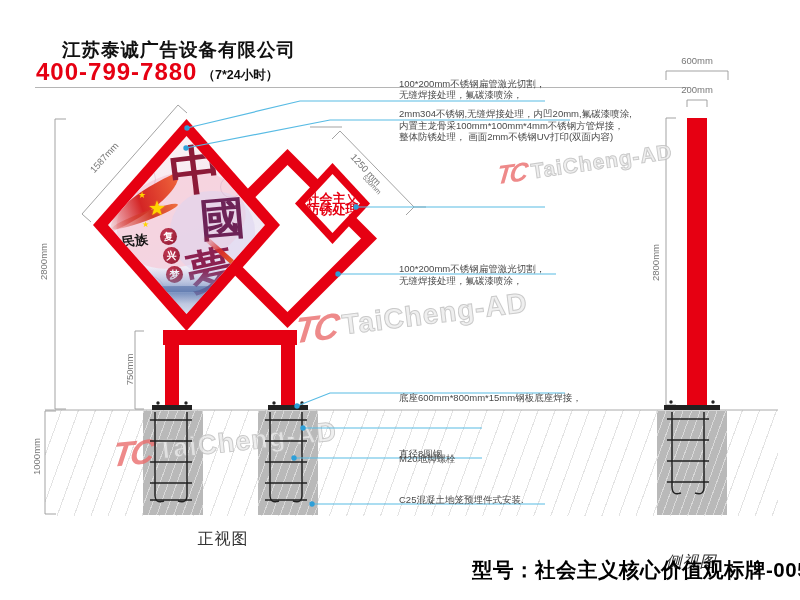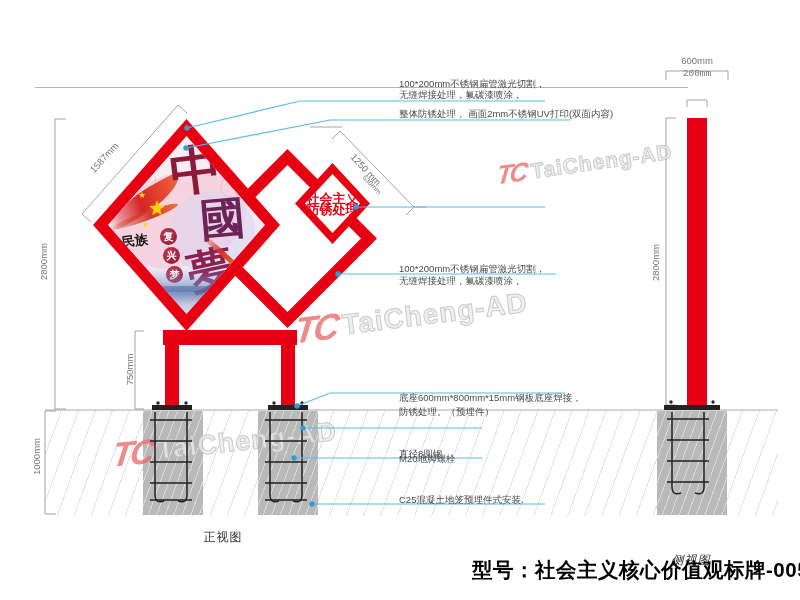--- a/index.html
+++ b/index.html
@@ -61,40 +61,45 @@
   .waves{left:0;top:132px;width:157px;height:46px;
     background:linear-gradient(180deg,rgba(120,150,200,0) 0%,rgba(125,150,198,.45) 30%,rgba(96,126,180,.8) 55%,rgba(150,170,205,.55) 78%,rgba(190,205,228,.5) 100%);}
   .wave-streak{left:0;top:150px;width:157px;height:6px;background:rgba(70,100,160,.5);border-radius:50%;}
   .red-streak{left:88px;top:118px;width:60px;height:5px;transform:rotate(42deg);border-radius:3px;
     background:linear-gradient(90deg,rgba(220,40,40,0),#d8302a 40%,#f59a2c 95%);}
   
   .ann{font-size:9.5px;line-height:11px;color:#4a4a4a;white-space:nowrap;z-index:8;}
   .ann div{white-space:nowrap;}
   .dim{font-size:9.5px;color:#777;white-space:nowrap;z-index:8;width:60px;text-align:center;}
   .dim-s{font-size:7px;}
-  .viewlbl{font-size:12px;color:#333;letter-spacing:1px;z-index:8;width:60px;text-align:center;}
+  .viewlbl{font-size:16px;color:#333;letter-spacing:1px;z-index:8;width:60px;text-align:center;}
   .model{left:472px;top:556px;font-size:20.5px;font-weight:900;color:#000;letter-spacing:.5px;z-index:8;white-space:nowrap;}
   
   .wm{display:flex;align-items:center;gap:6px;opacity:.8;pointer-events:none;z-index:6;}
   .wm-tc{font-style:italic;font-weight:900;color:#ea6d6d;transform:skewX(-14deg);letter-spacing:-3px;}
   .wm-text{font-weight:700;color:#ececec;-webkit-text-stroke:1px #bdbdbd;letter-spacing:1px;}
   .w1{left:496px;top:148px;transform:rotate(-8deg);}
   .w1 .wm-tc{font-size:26px;} .w1 .wm-text{font-size:21px;}
   .w2{left:294px;top:296px;transform:rotate(-7deg);}
   .w2 .wm-tc{font-size:36px;} .w2 .wm-text{font-size:28px;}
   .w3{left:112px;top:424px;transform:rotate(-6deg);}
   .w3 .wm-tc{font-size:34px;} .w3 .wm-text{font-size:27px;}
   svg.layer{position:absolute;left:0;top:0;z-index:2;}
   svg.top{z-index:7;}
 </style>
 </head>
 <body>
 
 <div id="canvas">
 
+  <div class="abs company">江苏泰诚广告设备有限公司</div>
+  <div class="abs phone-row">
+    <span class="phone">400-799-7880</span>
+    <span class="hours">（7*24小时）</span>
+  </div>
   <div class="abs hdr-line"></div>
 
   <div class="abs ground-hatch"></div>
   <div class="abs foundation f1"></div>
   <div class="abs foundation f2"></div>
   <div class="abs foundation f3"></div>
 
   <svg class="layer" width="800" height="600" viewBox="0 0 800 600">
     <line x1="45" y1="410" x2="778" y2="410" stroke="#aaaaaa" stroke-width="1"></line>
     <g stroke="#999999" stroke-width="0.9" fill="none">
@@ -203,49 +208,50 @@
       <circle cx="294" cy="458" r="2.7"></circle>
         <circle cx="312" cy="504" r="2.7"></circle>
     </g>
   </svg>
 
   <div class="abs ann" style="left:399px;top:78px;">
     <div>100*200mm不锈钢扁管激光切割，</div>
     <div>无缝焊接处理，氟碳漆喷涂，</div>
   </div>
   <div class="abs ann" style="left:399px;top:108px;line-height:11.5px;">
+    <div>2mm304不锈钢,无缝焊接处理，内凹20mm,氟碳漆喷涂,</div>
+    <div>内置主龙骨采100mm*100mm*4mm不锈钢方管焊接，</div>
     <div>整体防锈处理， 画面2mm不锈钢UV打印(双面内容)</div>
   </div>
   <div class="abs ann" style="left:399px;top:196px;line-height:12px;">
   </div>
   <div class="abs ann" style="left:399px;top:263px;line-height:12px;">
     <div>100*200mm不锈钢扁管激光切割，</div>
     <div>无缝焊接处理，氟碳漆喷涂，</div>
   </div>
   <div class="abs ann" style="left:399px;top:391px;line-height:14px;">
     <div>底座600mm*800mm*15mm钢板底座焊接，</div>
-    <div>防锈处理。（预埋件）</div>
   </div>
   <div class="abs ann" style="left:399px;top:418px;margin-top:35px;">
     <div>M20地脚螺栓</div>
   </div>
   <div class="abs ann" style="left:399px;top:448px;">
     <div>直径8圆钢</div>
   </div>
   <div class="abs ann" style="left:399px;top:494px;">
     <div>C25混凝土地笼预埋件式安装.</div>
   </div>
 
   <div class="abs dim" style="left:74px;top:152px;transform:rotate(-48deg);">1587mm</div>
   <div class="abs dim" style="left:13px;top:256px;transform:rotate(-90deg);">2800mm</div>
   <div class="abs dim" style="left:99px;top:364px;transform:rotate(-90deg);">750mm</div>
   <div class="abs dim" style="left:6px;top:451px;transform:rotate(-90deg);">1000mm</div>
   <div class="abs dim" style="left:336px;top:164px;transform:rotate(47deg);">1250 mm</div>
   <div class="abs dim dim-s" style="left:342px;top:181px;transform:rotate(47deg);">530mm</div>
   <div class="abs dim" style="left:667px;top:55px;">600mm</div>
-  <div class="abs dim" style="left:667px;top:68px;font-family:Liberation Mono, monospace;">200mm</div>
+  <div class="abs dim" style="left:667px;top:84px;">200mm</div>
   <div class="abs dim" style="left:625px;top:257px;transform:rotate(-90deg);">2800mm</div>
 
   <div class="abs viewlbl" style="left:193px;top:529px;">正视图</div>
   <div class="abs viewlbl" style="left:661px;top:552px;font-style:italic;">侧视图</div>
   <div class="abs model">型号：社会主义核心价值观标牌-0056</div>
 
 </div>
 
 </body></html>

